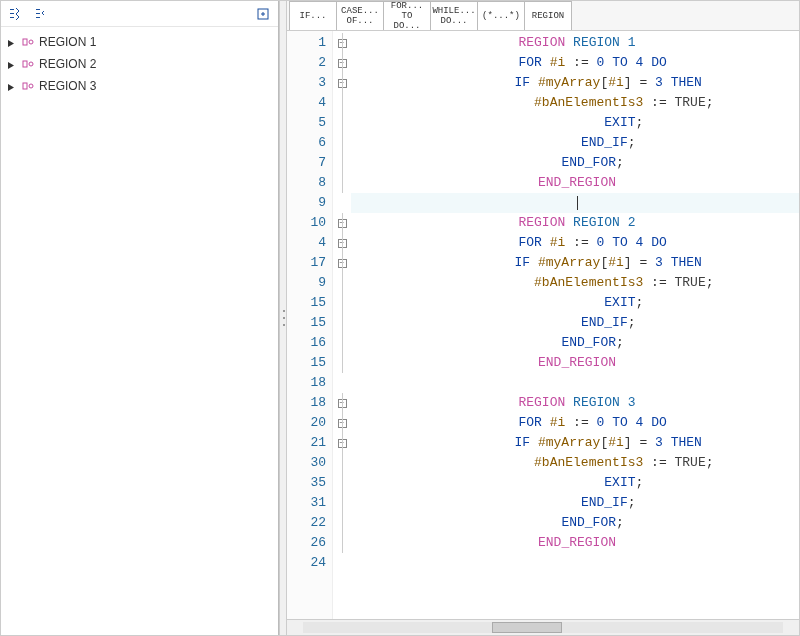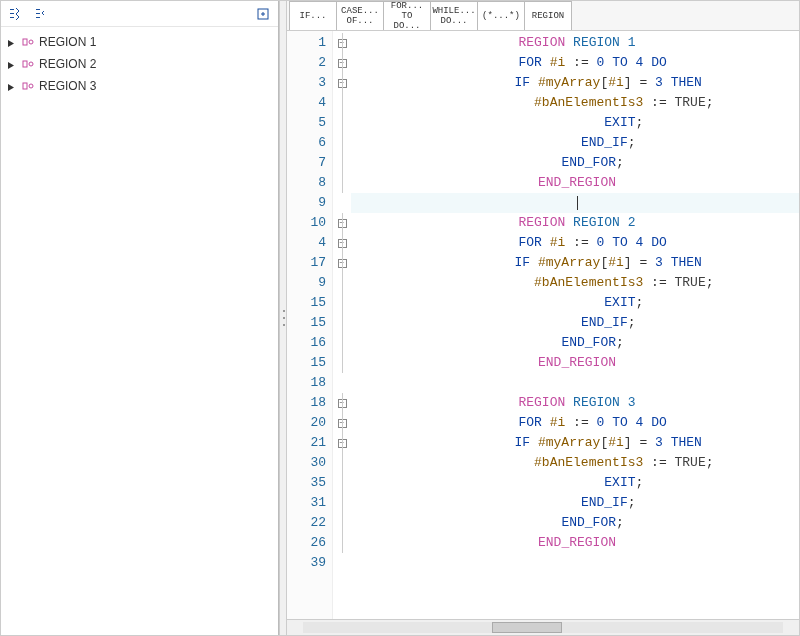--- a/index.html
+++ b/index.html
@@ -320,21 +320,21 @@
           <div class="ln">15</div>
           <div class="ln">18</div>
           <div class="ln">18</div>
           <div class="ln">20</div>
           <div class="ln">21</div>
           <div class="ln">30</div>
           <div class="ln">35</div>
           <div class="ln">31</div>
           <div class="ln">22</div>
           <div class="ln">26</div>
-          <div class="ln">39</div>
+          <div class="ln">24</div>
         </div>
       <div class="gutter-col fold-col" id="foldhost">
           <div class="fc">
             <span class="fold-rail"></span>
             <span class="fold-box">−</span>
           </div>
           <div class="fc">
             <span class="fold-rail"></span>
             <span class="fold-box">−</span>
           </div>

